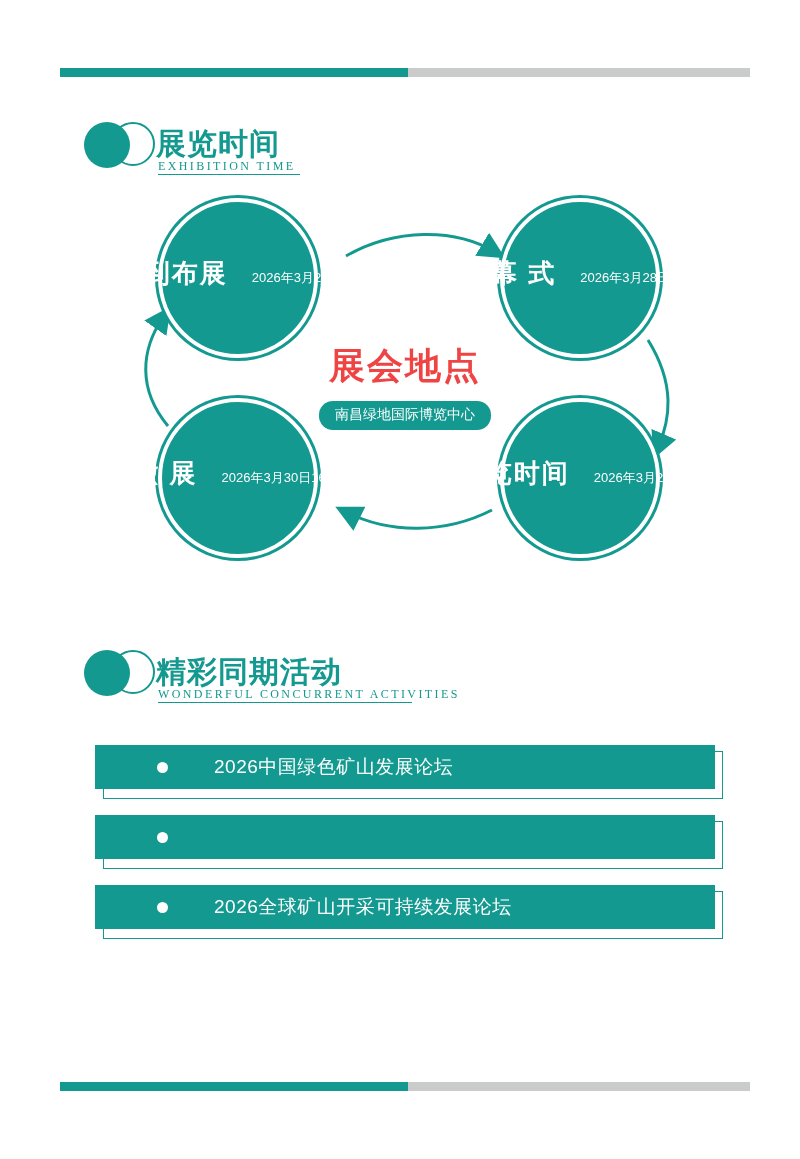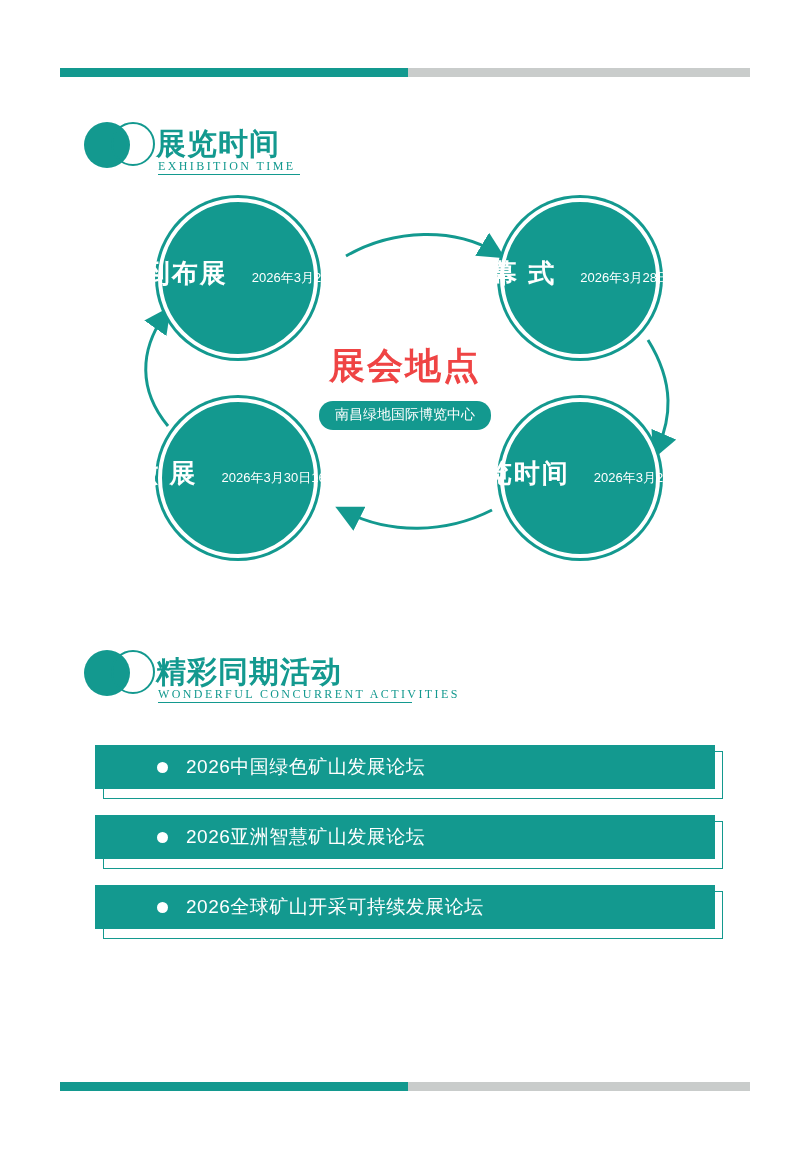--- a/index.html
+++ b/index.html
@@ -191,20 +191,21 @@
   }
   .act-bar {
     position: absolute;
     left: 0;
     top: 0;
     width: 620px;
     height: 44px;
     background: #13998f;
     display: flex;
     align-items: center;
+    gap: 28px;
   }
   .act-dot {
     width: 11px;
     height: 11px;
     border-radius: 50%;
     background: #ffffff;
     margin-left: 62px;
     margin-right: 18px;
     flex: none;
   }
@@ -296,21 +297,20 @@
       <div class="act-bar">
         <div class="act-dot"></div>
         <div class="act-label">2026中国绿色矿山发展论坛</div>
       </div>
     </div>
 
     <div class="act-row">
       <div class="act-frame"></div>
       <div class="act-bar">
         <div class="act-dot"></div>
-        <div class="act-label">2026亚洲智慧矿山发展论坛</div>
       </div>
     </div>
 
     <div class="act-row">
       <div class="act-frame"></div>
       <div class="act-bar">
         <div class="act-dot"></div>
         <div class="act-label">2026全球矿山开采可持续发展论坛</div>
       </div>
     </div>

